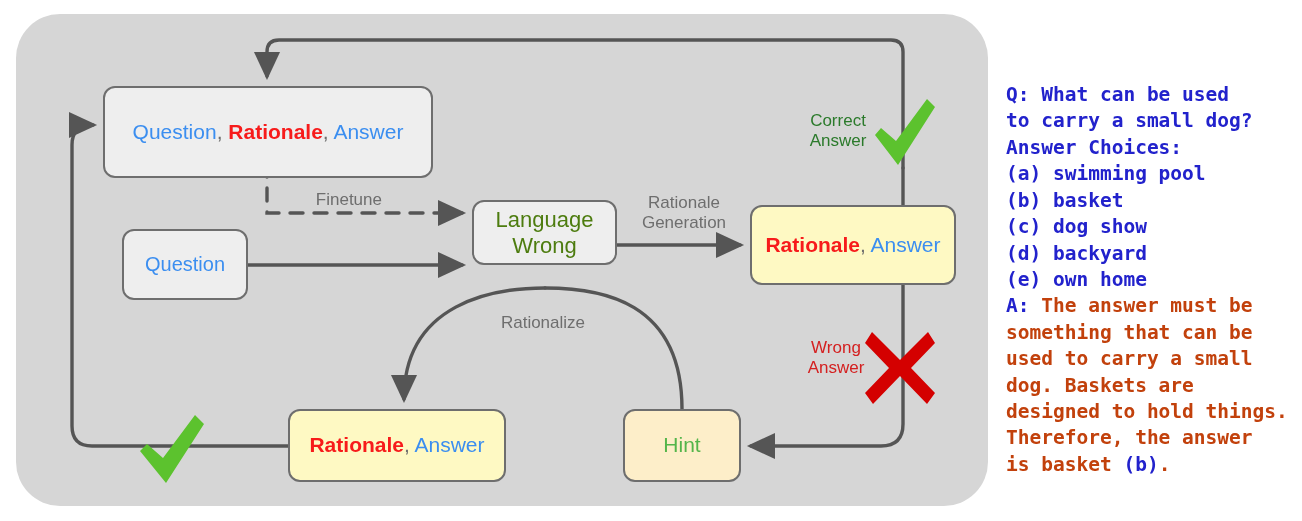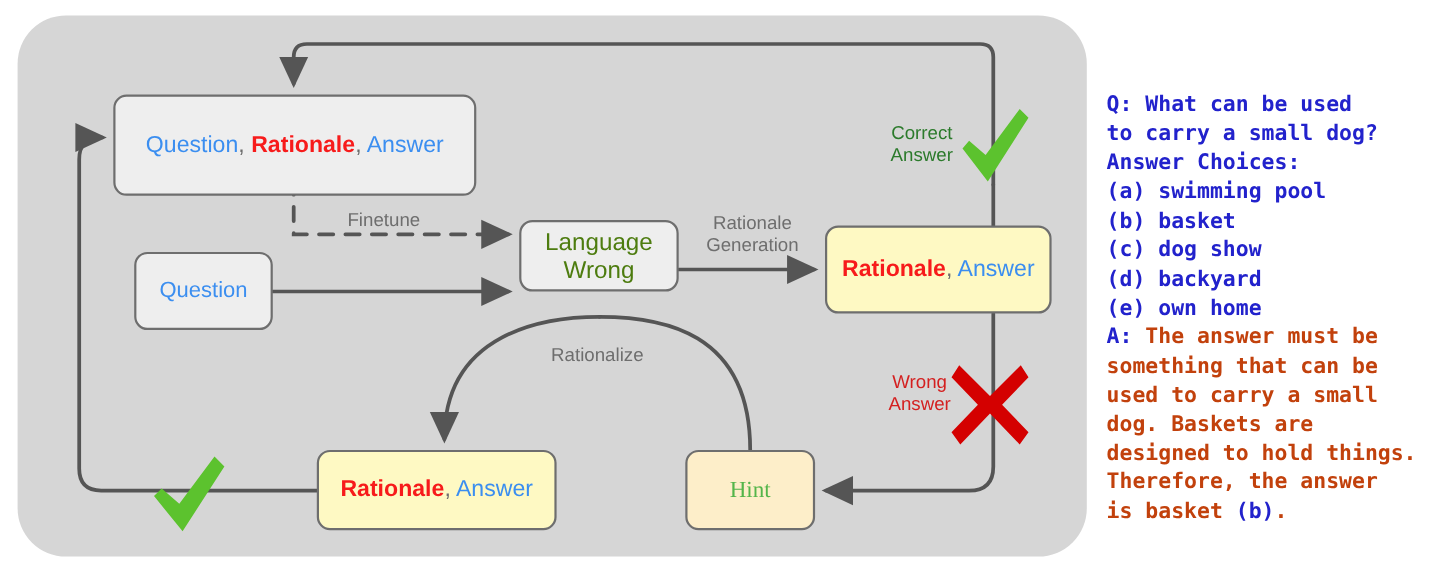--- a/index.html
+++ b/index.html
@@ -30,21 +30,21 @@
   .t-blue{color:#3b8ef0;}
   .t-red{color:#f71b1b;font-weight:700;}
   .t-comma{color:#6e6e6e;}
   .t-green{color:#54b54a;}
 
   #n-qra{left:103px;top:86px;width:330px;height:92px;font-size:21px;}
   #n-q{left:122px;top:229px;width:126px;height:71px;font-size:20px;}
   #n-lm{left:472px;top:200px;width:145px;height:65px;font-size:22px;color:#4d7c0f;}
   #n-ra-right{left:750px;top:205px;width:206px;height:80px;font-size:21px;}
   #n-ra-bottom{left:288px;top:409px;width:218px;height:73px;font-size:21px;}
-  #n-hint{left:623px;top:409px;width:118px;height:73px;font-size:21px;font-family:Liberation Serif, serif;}
+  #n-hint{left:623px;top:409px;width:118px;height:73px;font-size:21px;}
 
   .edge-label{
     position:absolute;color:#6e6e6e;font-size:17px;line-height:1.16;
     text-align:center;white-space:pre-line;
   }
   #lbl-finetune{left:282px;top:190px;width:100px;text-align:right;}
   #lbl-ratgen{left:628px;top:193px;width:112px;}
   #lbl-rationalize{left:478px;top:313px;width:130px;}
 
   .verdict{position:absolute;font-size:17px;line-height:1.18;text-align:center;}

